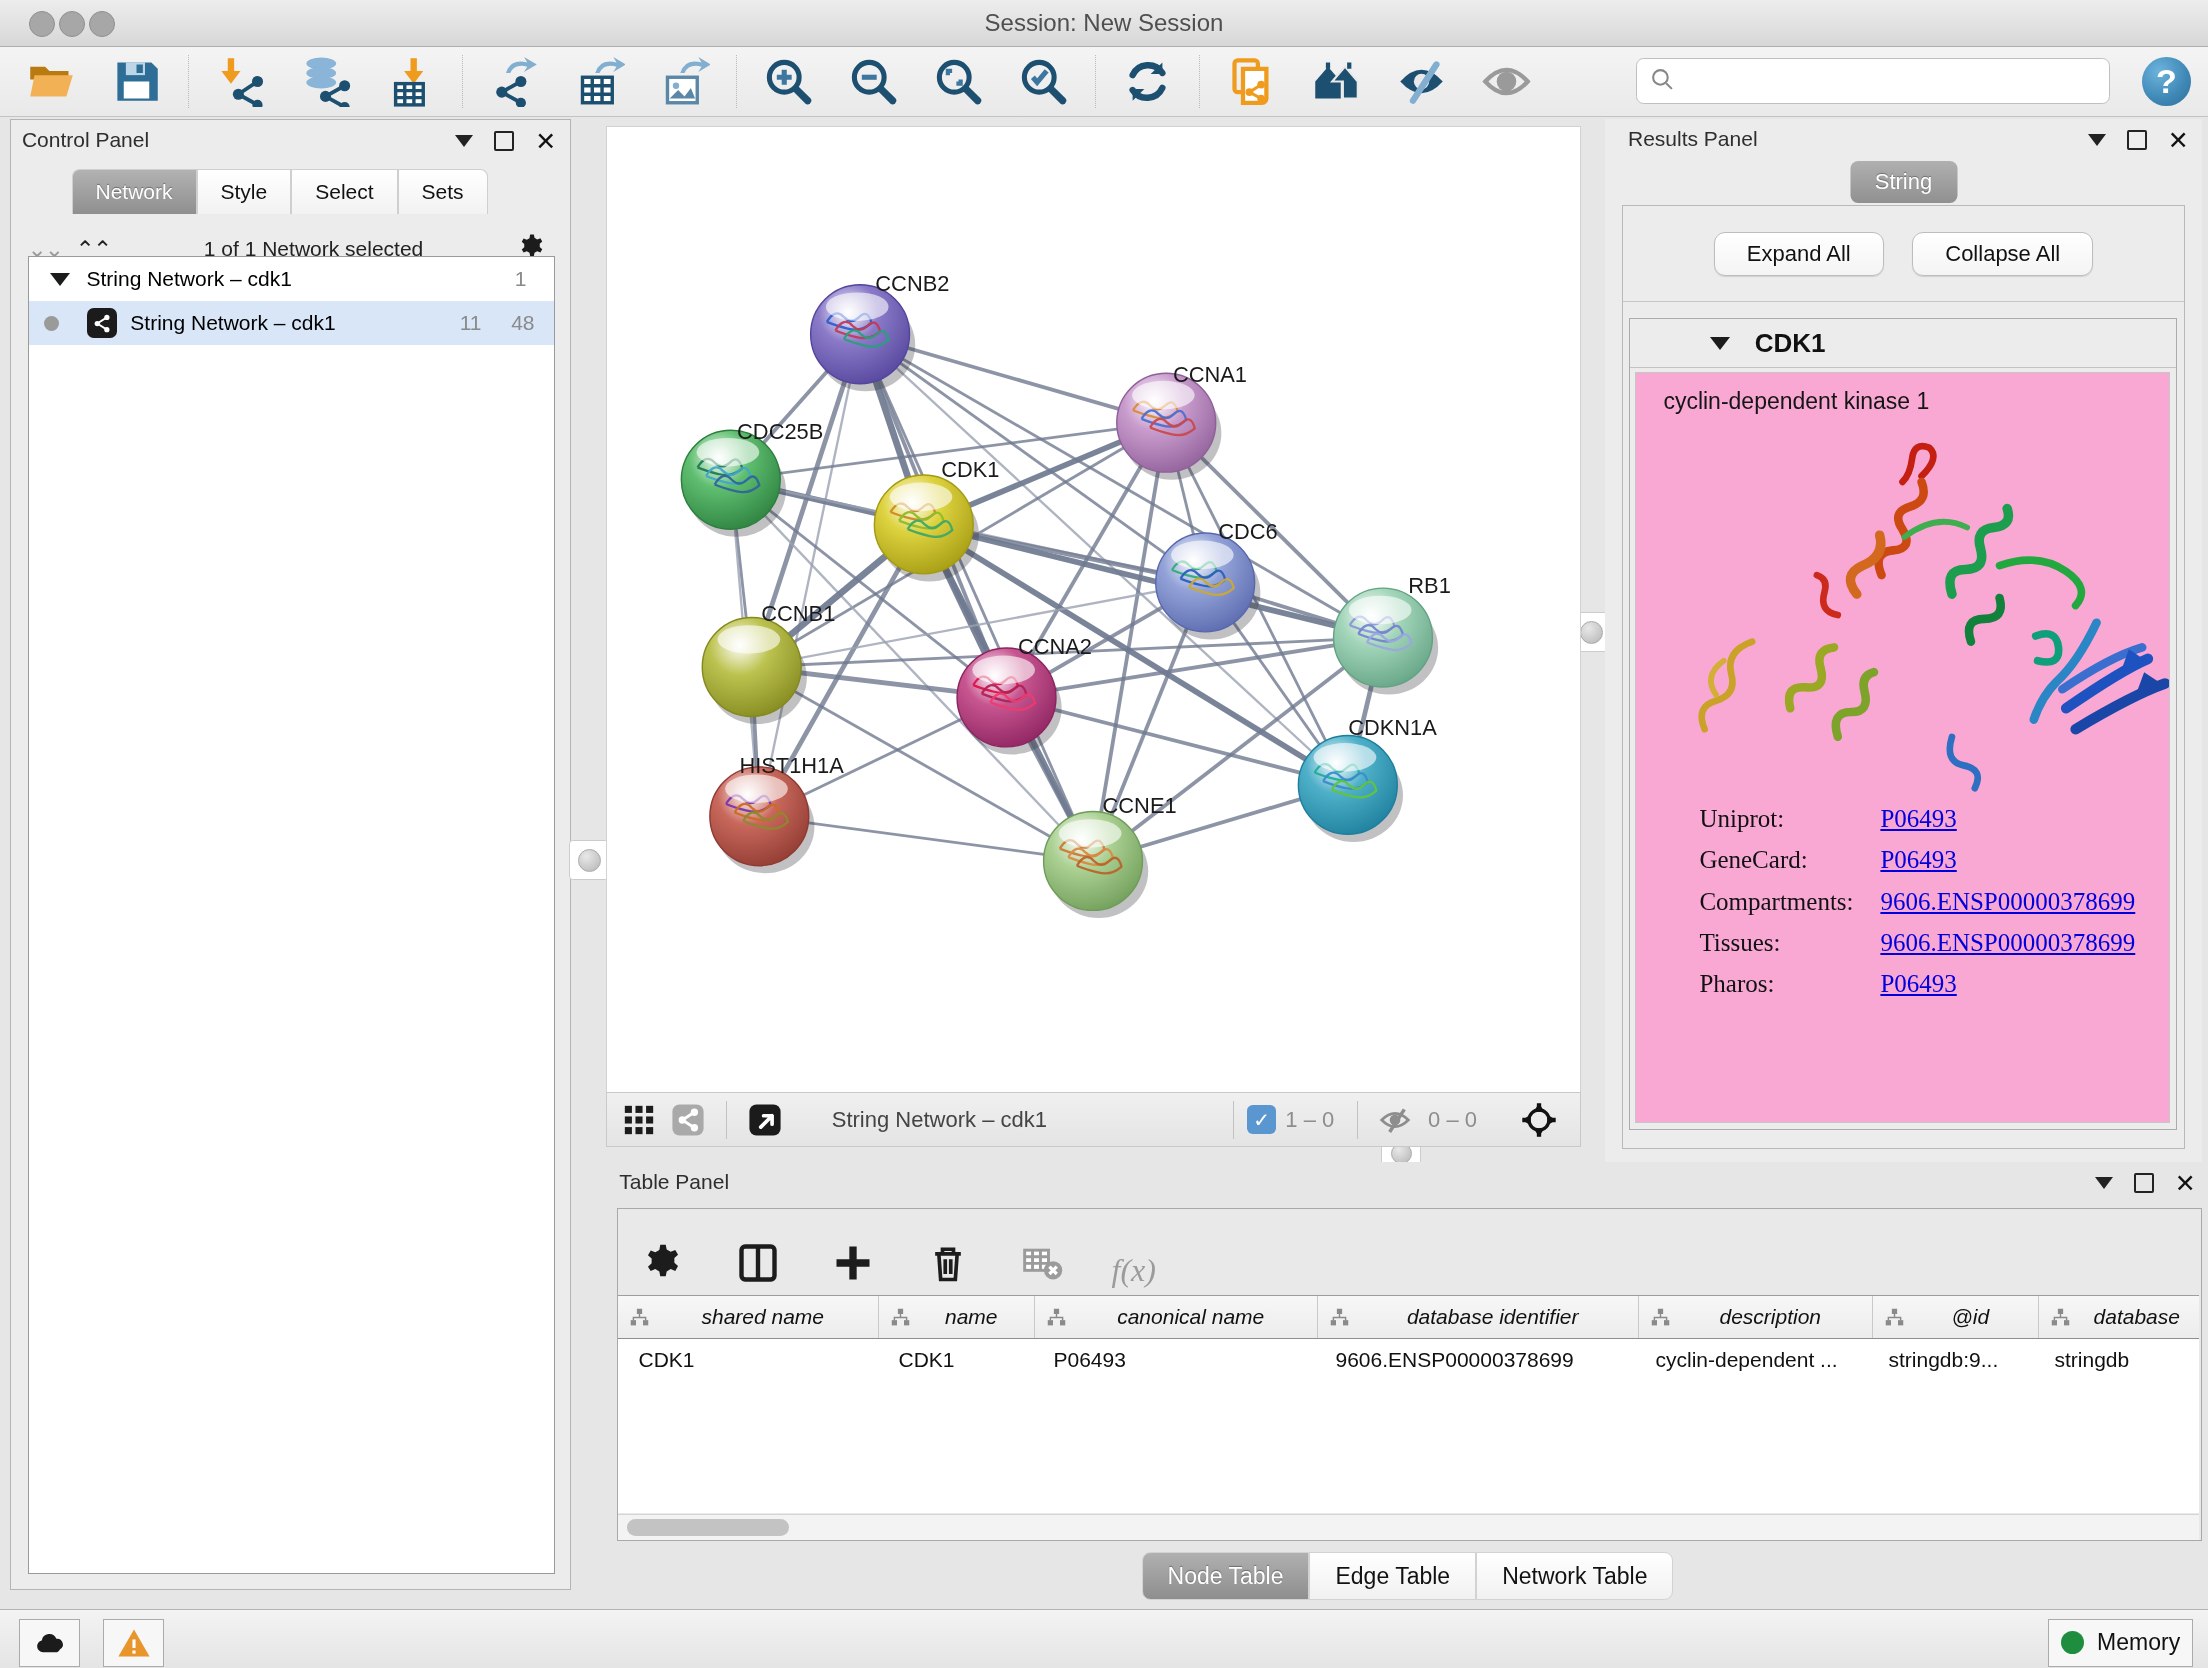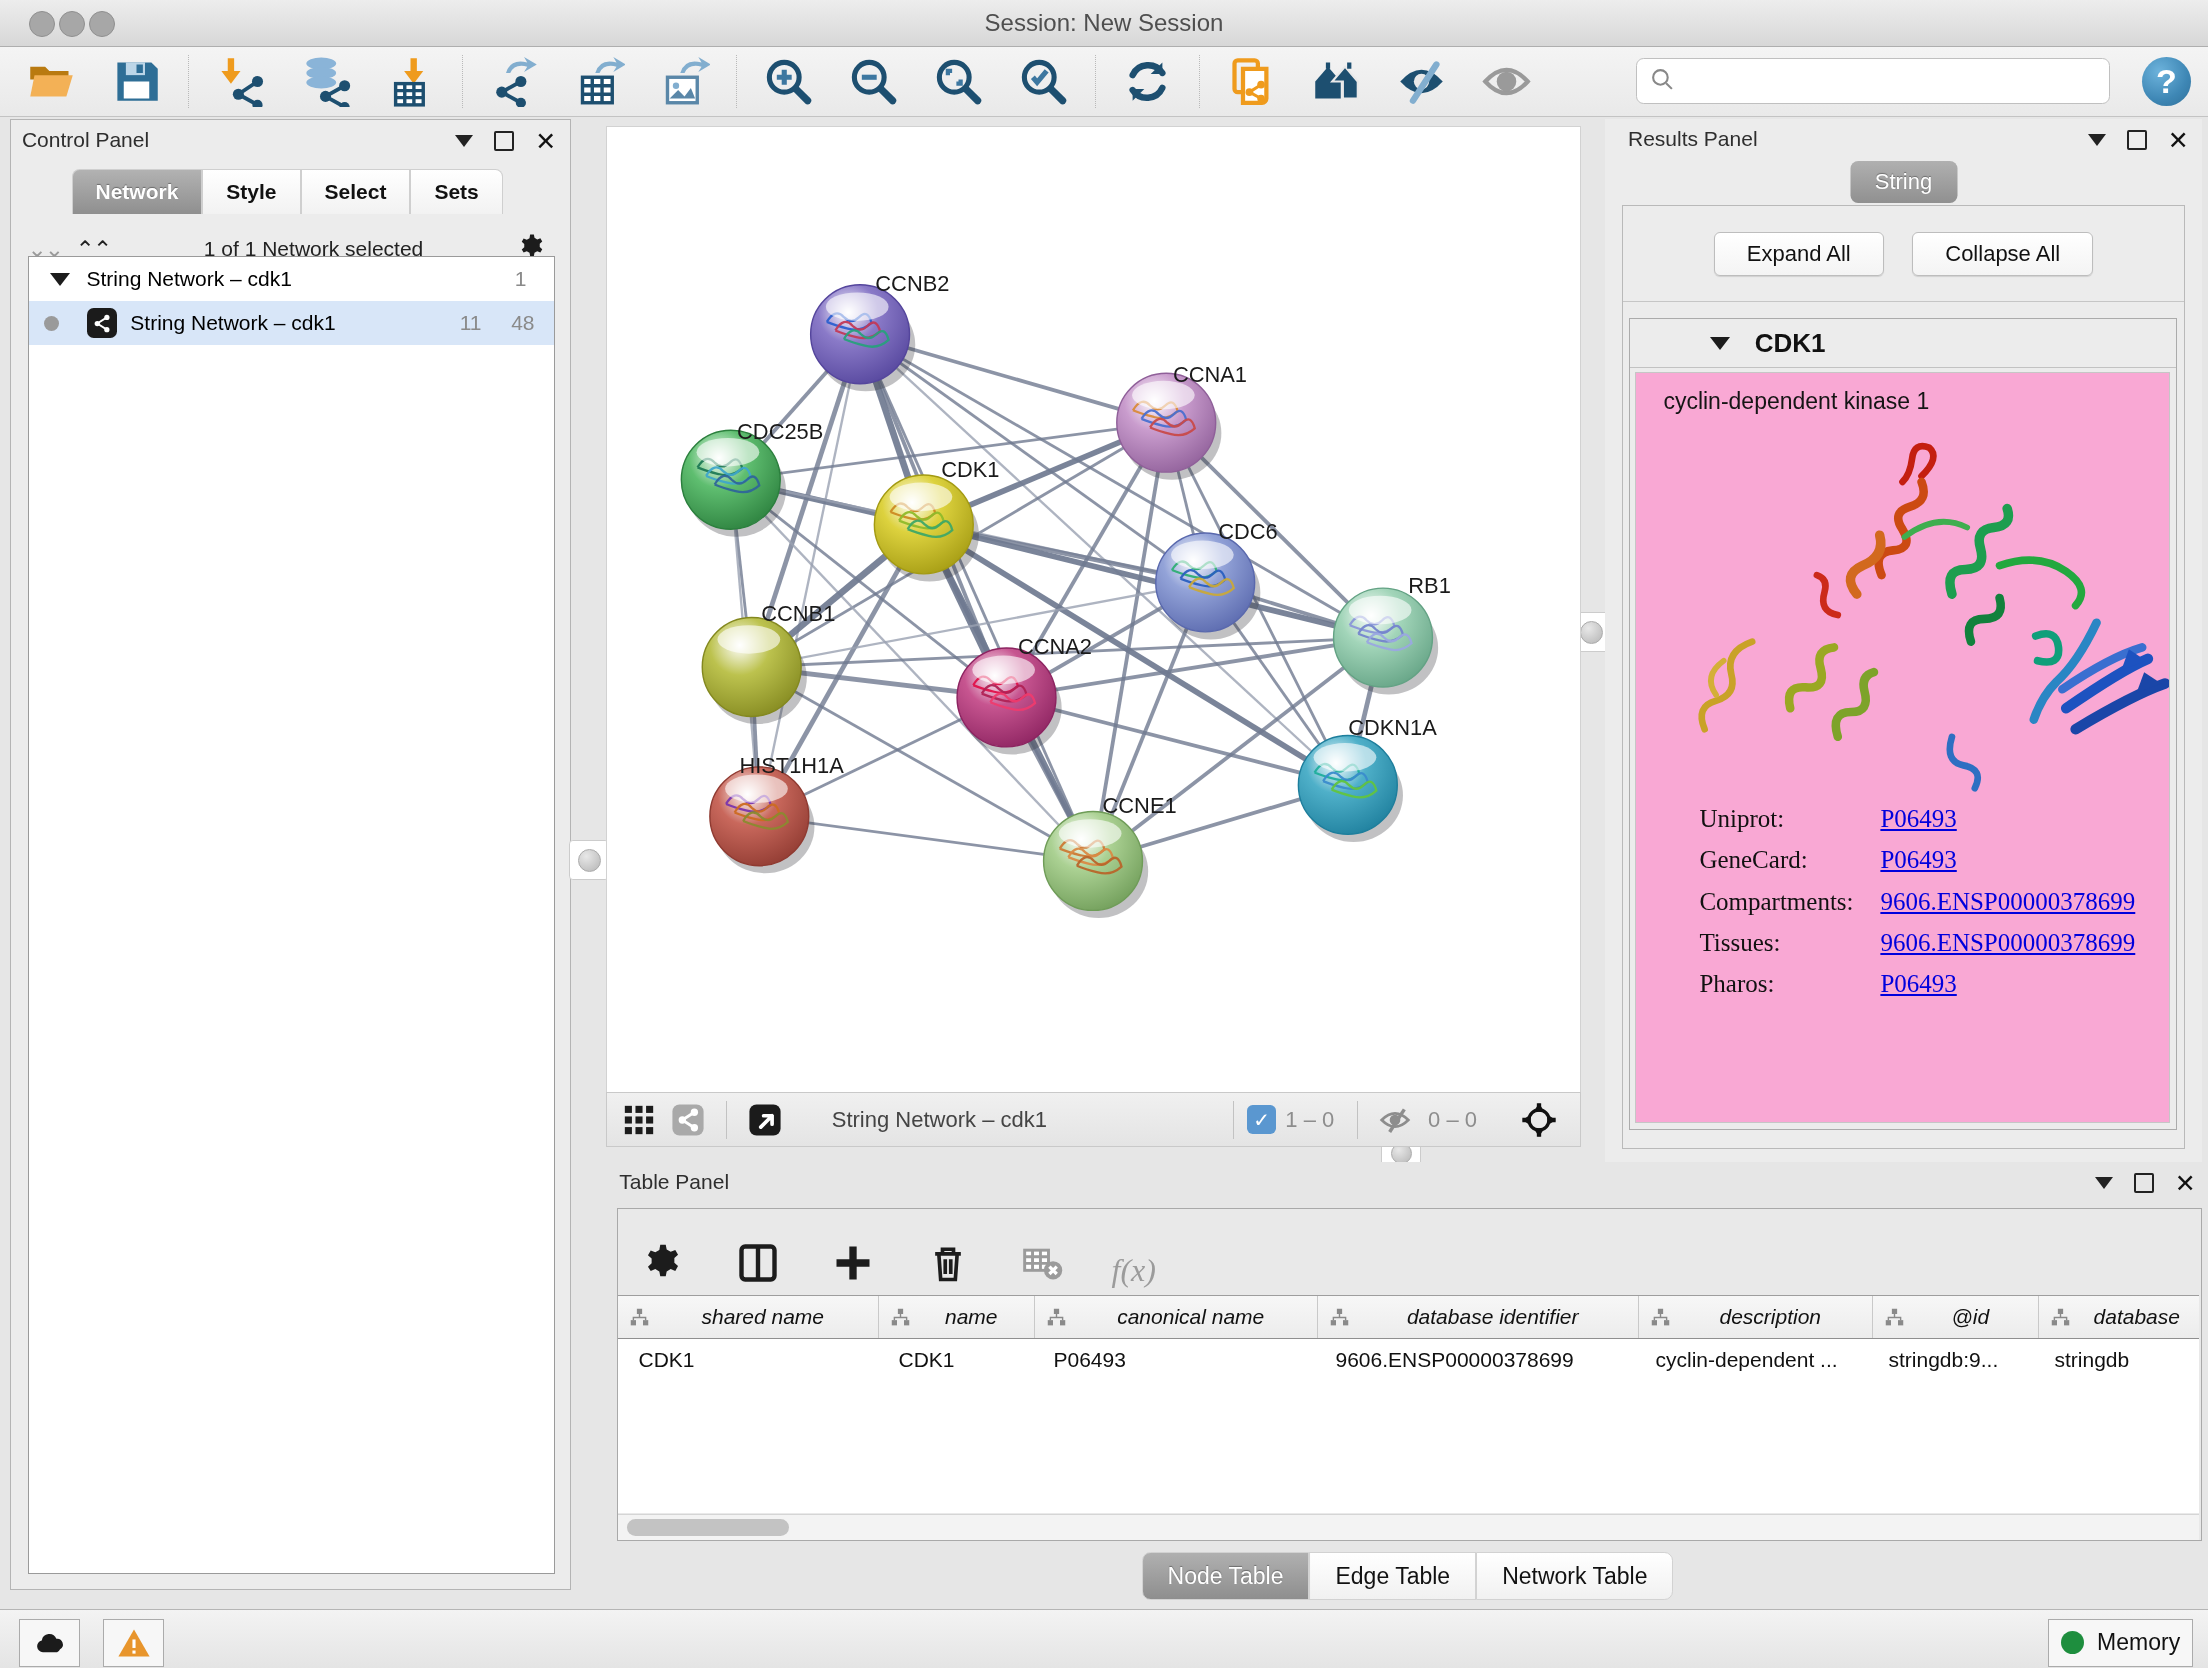--- a/index.html
+++ b/index.html
@@ -33,21 +33,21 @@
     color:#fff;font-size:34px;font-weight:bold;display:flex;align-items:center;justify-content:center;cursor:pointer;}
   
   .panel-head{position:absolute;font-size:21px;color:#2e2e2e;}
   .panel-ctl{position:absolute;display:flex;gap:21px;align-items:center;color:#111;}
   .pc-min{width:0;height:0;border-left:9.5px solid transparent;border-right:9.5px solid transparent;border-top:12.4px solid #222;cursor:pointer;}
   .pc-float{width:16px;height:16px;border:2.4px solid #222;border-radius:1.9px;cursor:pointer;}
   .pc-close{font-size:25px;font-weight:bold;line-height:16px;cursor:pointer;}
   
   .cpanel{position:absolute;left:9.5px;top:119px;width:559px;height:1469px;
     background:#ececec;border:1px solid #b4b4b4;}
-  .tabs{position:absolute;left:61px;top:49px;display:flex;font-weight:bold;}
+  .tabs{position:absolute;left:61px;top:49px;display:flex;}
   .tab{height:44px;padding:0 23px;display:flex;align-items:center;justify-content:center;
     font-size:21px;background:linear-gradient(#ffffff,#f2f2f2);color:#111;
     border:1px solid #cfcfcf;border-bottom:none;cursor:pointer;}
   .tab:first-child{border-radius:7.6px 0 0 0;}
   .tab:last-child{border-radius:0 7.6px 0 0;}
   .tab.active{background:linear-gradient(#b2b2b2,#8f8f8f);color:#fff;
     text-shadow:0 -1px 1px rgba(0,0,0,.35);}
   .cp-subhead{position:absolute;left:17px;top:107px;width:525px;height:44px;
     display:flex;align-items:center;font-size:21px;color:#222;}
   .chev{letter-spacing:-1.9px;font-size:23px;cursor:pointer;}
@@ -75,21 +75,21 @@
   .badge-num{color:#8d8d8d;margin:0 9.5px;font-size:22px;}
   
   .rpanel{position:absolute;left:1605px;top:119px;width:597px;height:1046px;background:#ececec;}
   .string-tab{position:absolute;left:50%;transform:translateX(-50%);top:42px;width:107px;height:42px;
     background:linear-gradient(#b0b0b0,#909090);border-radius:7.6px;color:#fff;font-size:22px;
     display:flex;align-items:center;justify-content:center;text-shadow:0 -1px 1px rgba(0,0,0,.35);cursor:pointer;}
   .rp-box{position:absolute;left:17px;top:86px;width:561px;height:942px;
     border:1.9px solid #b9b9b9;background:#ececec;}
   .rp-btnrow{height:95px;border-bottom:1.9px solid #c6c6c6;display:flex;align-items:center;justify-content:center;gap:28.5px;}
   .rp-btn{height:44px;padding:0 32px;background:linear-gradient(#ffffff,#f4f4f4);
-    border:1px solid #bdbdbd;border-radius:6px;font-size:22px;color:#111;
+    border:1px solid #bdbdbd;border-radius:11px;font-size:22px;color:#111;
     display:flex;align-items:center;cursor:pointer;box-shadow:0 1px 1px rgba(0,0,0,.12);}
   .rp-section{position:absolute;left:5.7px;top:112px;width:546px;height:810px;border:1px solid #ababab;}
   .rp-sechead{height:48px;display:flex;align-items:center;border-bottom:1px solid #c2c2c2;}
   .rp-sechead .tri-down{margin:0 25px 0 80px;}
   .gene-name{font-size:26px;font-weight:bold;color:#111;}
   .rp-inner{position:absolute;left:5.7px;top:53px;right:5.7px;bottom:5.7px;border:1px solid #c6c6c6;background:#f9a8d4;overflow:hidden;}
   .gene-desc{font-size:23px;color:#151515;padding:15px 0 0 27px;}
   .crosslinks{font-family:"Liberation Serif","DejaVu Serif",serif;color:#111;}
   .cl-title{font-size:26px;font-weight:bold;margin:9.5px 0 5.7px 38px;}
   .cl-row{display:flex;font-size:25px;margin:13.3px 0 13.3px 63px;}

